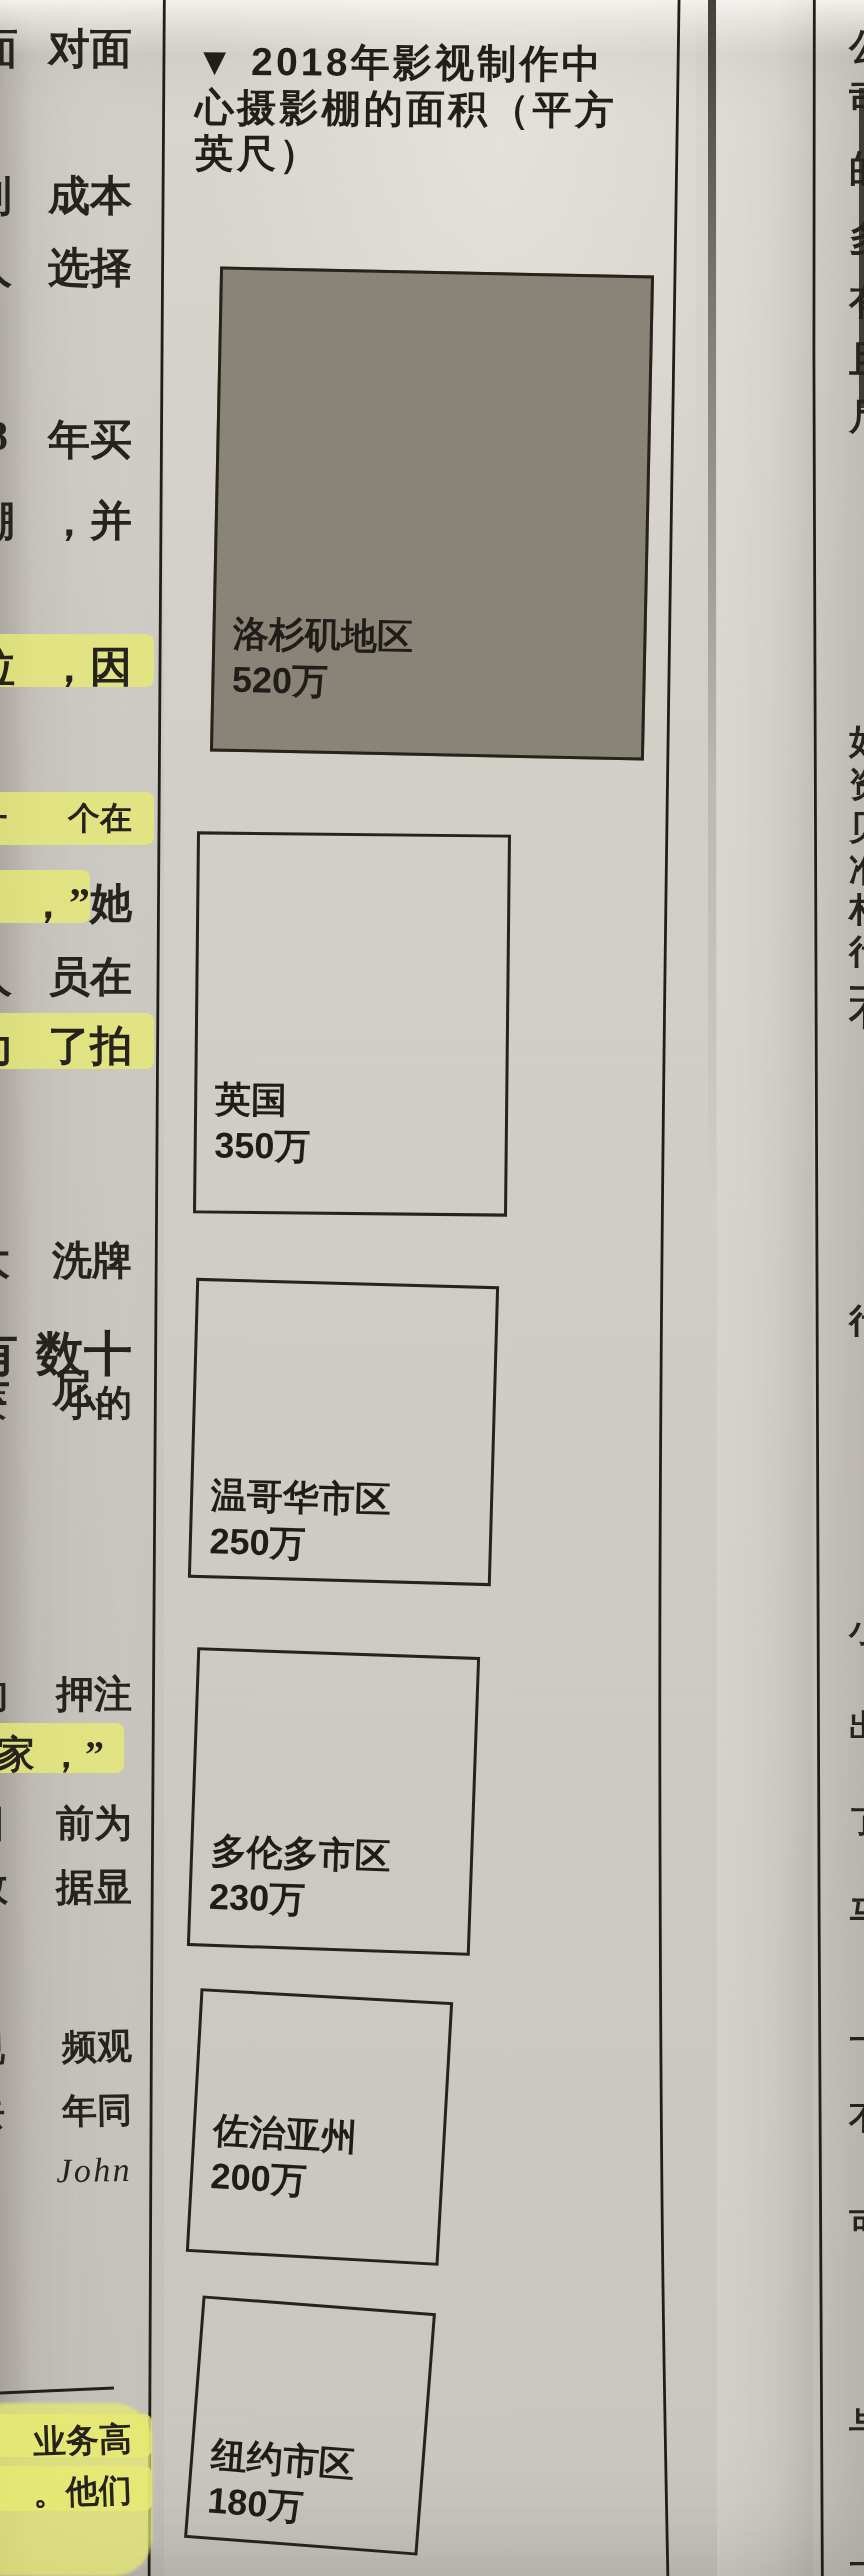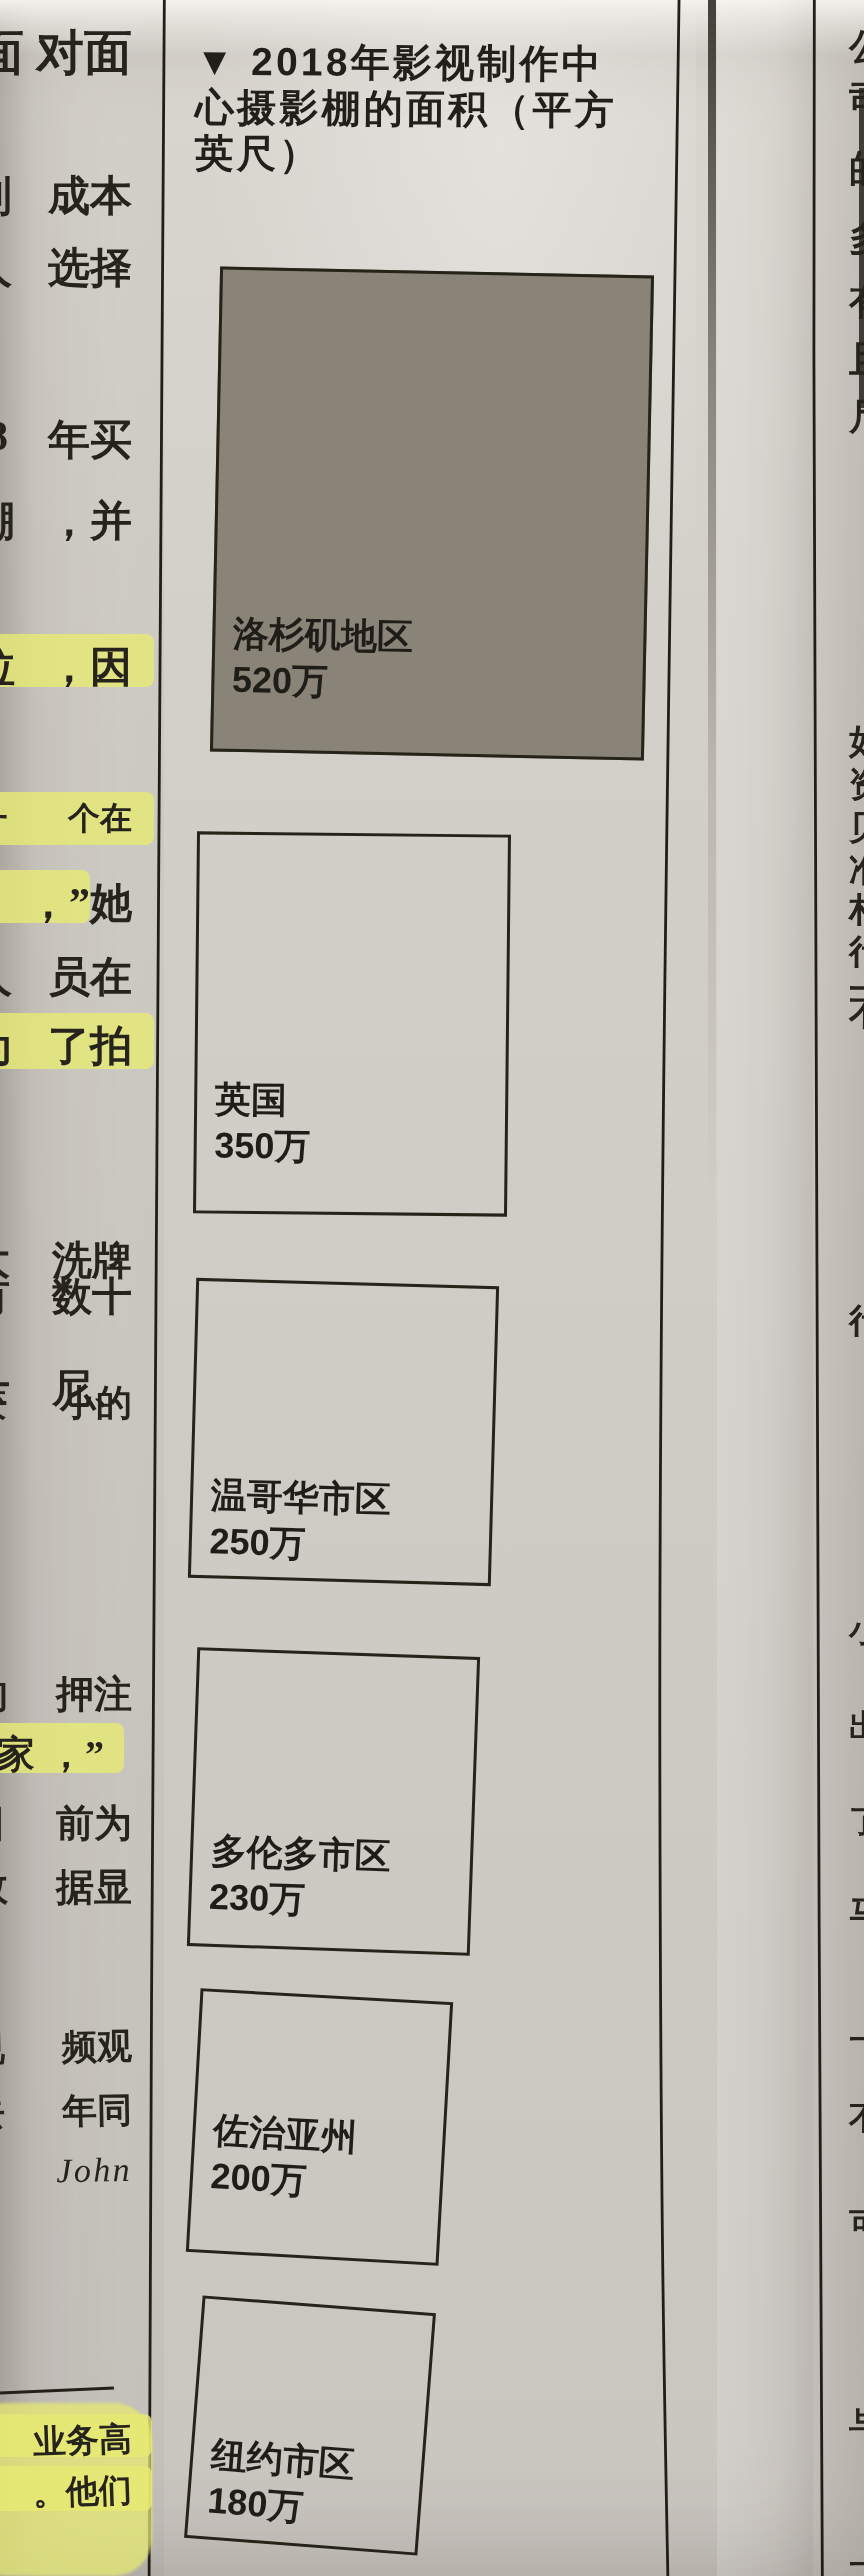--- a/index.html
+++ b/index.html
@@ -106,32 +106,32 @@
 
   <div class="mark" style="left:-9.6px;top:634px;width:164px;height:53px"></div>
   <div class="mark" style="left:-9.6px;top:792px;width:164px;height:53px"></div>
   <div class="mark" style="left:-9.6px;top:870px;width:100px;height:53px"></div>
   <div class="mark" style="left:-9.6px;top:1013px;width:164px;height:56px"></div>
   <div class="mark" style="left:-16px;top:1723px;width:140px;height:50px"></div>
   <div class="mark blob" style="left:-32px;top:2403px;width:184px;height:173px"></div>
   <div class="mark" style="left:-12px;top:2414px;width:164px;height:43px"></div>
   <div class="mark" style="left:-12px;top:2466px;width:164px;height:45px"></div>
 
-  <div class="lrow" style="top:21px;font-size:48px"><span class="pc" style="left:-24px">面</span><span>对面</span></div>
+  <div class="lrow" style="top:21px;font-size:42px"><span class="pc" style="left:-24px">面</span><span>对面</span></div>
   <div class="lrow" style="top:168px;font-size:42px"><span class="pc">制</span><span>成本</span></div>
   <div class="lrow" style="top:240px;font-size:42px"><span class="pc">人</span><span>选择</span></div>
   <div class="lrow" style="top:412px;font-size:42px"><span class="pc" style="left:-13px">8</span><span>年买</span></div>
   <div class="lrow" style="top:493px;font-size:42px"><span class="pc" style="left:-27px">棚</span><span>，并</span></div>
   <div class="lrow" style="top:639px;font-size:42px"><span class="pc" style="left:-27px">拉</span><span>，因</span></div>
   <div class="lrow" style="top:797px;font-size:32px"><span class="pc" style="left:-24px">一</span><span>个在</span></div>
   <div class="lrow" style="top:875px;font-size:42px"><span>，”她</span></div>
   <div class="lrow" style="top:949px;font-size:42px"><span class="pc">人</span><span>员在</span></div>
   <div class="lrow" style="top:1018px;font-size:42px"><span class="pc">为</span><span>了拍</span></div>
   <div class="lrow" style="top:1233px;font-size:40px"><span class="pc">大</span><span>洗牌</span></div>
-  <div class="lrow" style="top:1269px;font-size:40px"><span class="pc">有</span><span>数十</span></div>
+  <div class="lrow" style="top:1322px;font-size:48px"><span class="pc">有</span><span>数十</span></div>
   <div class="lrow" style="top:1361px;font-size:40px"><span class="pc">士</span><span>尼、</span></div>
   <div class="lrow" style="top:1379px;font-size:36px"><span class="pc">较</span><span>小的</span></div>
   <div class="lrow" style="top:1669px;font-size:38px"><span class="pc">的</span><span>押注</span></div>
   <div class="lrow" style="top:1729px;font-size:38px;width:104px"><span class="pc" style="left:-3.2px">家</span><span>，”</span></div>
   <div class="lrow" style="top:1798px;font-size:38px"><span class="pc">目</span><span>前为</span></div>
   <div class="lrow" style="top:1862px;font-size:38px"><span class="pc">数</span><span>据显</span></div>
   <div class="lrow" style="top:2024px;font-size:35px;transform:rotate(-1deg)"><span class="pc">视</span><span>频观</span></div>
   <div class="lrow" style="top:2088px;font-size:35px;transform:rotate(-1deg)"><span class="pc">去</span><span>年同</span></div>
   <div class="lrow latin" style="top:2152px;font-size:34px;transform:rotate(-1deg)"><span>John</span></div>
   <div class="hrule"></div>

